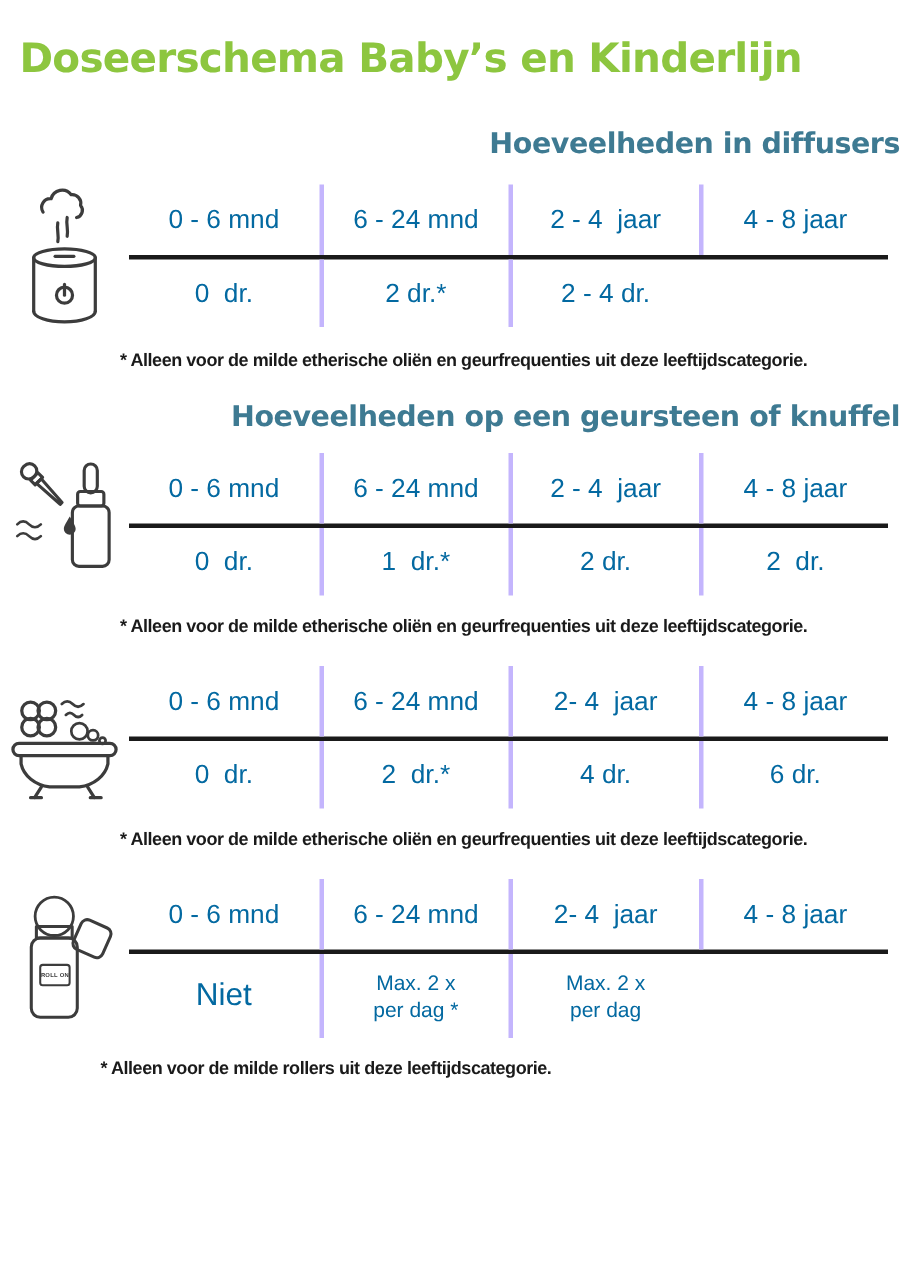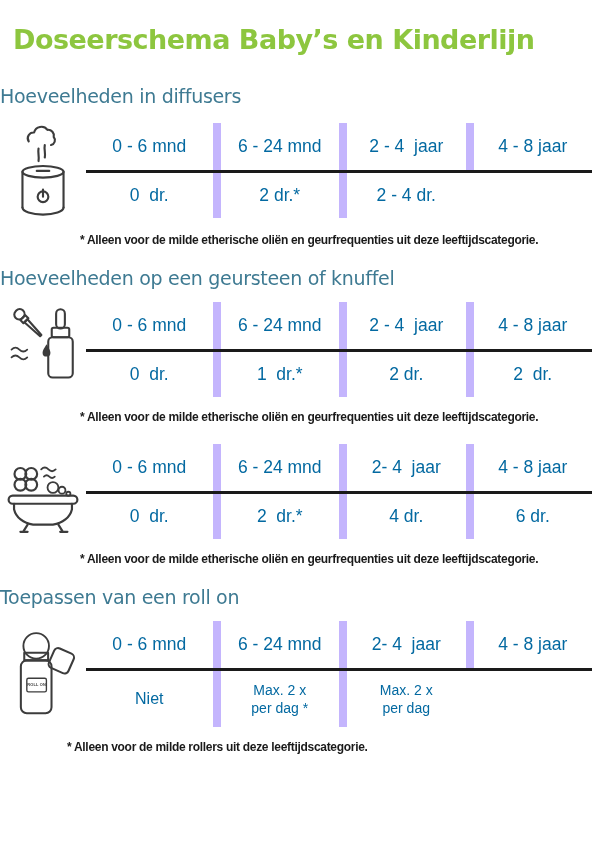--- a/index.html
+++ b/index.html
@@ -10,40 +10,40 @@
   }
   .page-title {
     padding:24px 0 0 13px;
     font-family:"DejaVu Sans", sans-serif;
     font-weight:700; font-size:27px; letter-spacing:-0.5px;
     color:#8dc63f;
   }
   section { margin-top:20px; }
   section.first { margin-top:30px; }
   .section-heading {
-    text-align:left;
+    text-align:right;
     font-family:"DejaVu Sans", sans-serif;
-    font-weight:400; font-size:19px; letter-spacing:-0.3px;
+    font-weight:700; font-size:19px; letter-spacing:-0.3px;
     color:#3e7a92;
     margin-bottom:13px;
   }
   .table-row-wrap { display:flex; align-items:center; }
   .icon-box { width:86px; min-width:86px; display:flex; justify-content:center; align-items:center; }
   .dose-table { flex:1; margin-right:8px; }
   .trow { display:grid; grid-template-columns:repeat(4,1fr); }
   .trow.head { border-bottom:3px solid #1a1a1a; }
   .cell {
     display:flex; align-items:center; justify-content:center;
     text-align:center; white-space:pre-wrap;
     font-size:17.5px; color:#0369a1; min-height:47px; padding:2px 4px;
   }
-  .trow .cell + .cell { border-left:8px solid #c4b5fd; }
+  .trow .cell + .cell { border-left:3px solid #c4b5fd; }
   .vals .cell { min-height:45px; }
   .sec-rollon .vals .cell { min-height:56px; font-size:14px; line-height:1.3; }
-  .sec-rollon .vals .cell.big { font-size:16px; }
+  .sec-rollon .vals .cell.big { font-size:21px; }
   .footnote {
     margin:13px 0 0 80px;
     font-size:12px; font-weight:700; letter-spacing:-0.3px;
     color:#1a1a1a;
   }
   .sec-rollon .footnote { margin-left:67px; }
   svg.icon { stroke:#3c3c3c; fill:none; stroke-width:2.4; stroke-linecap:round; stroke-linejoin:round; }
   svg.icon .fillsome { fill:#3c3c3c; stroke:none; }
   svg.icon text { stroke:none; fill:#3c3c3c; font-family:"Liberation Sans", sans-serif; font-weight:700; }
 </style>
@@ -155,21 +155,20 @@
           <div class="cell">2  dr.*</div>
           <div class="cell">4 dr.</div>
           <div class="cell">6 dr.</div>
         </div>
       </div>
     </div>
     <div class="footnote">* Alleen voor de milde etherische oliën en geurfrequenties uit deze leeftijdscategorie.</div>
   </section>
 
   <section class="sec-rollon">
-    <h2 class="section-heading">Toepassen van een roll on</h2>
     <div class="table-row-wrap">
       <div class="icon-box">
         <svg class="icon" width="72" height="92" viewBox="0 0 84 108">
           <circle cx="34" cy="21" r="15" stroke-width="2.2"></circle>
           <rect x="20" y="29" width="28" height="9"></rect>
           <rect x="16" y="38" width="36" height="62" rx="7"></rect>
           <rect x="23" y="59" width="23" height="16" rx="2" stroke-width="1.6"></rect>
           <text x="34.5" y="68.5" font-size="4.6" text-anchor="middle" letter-spacing="0.2">ROLL ON</text>
           <rect x="51" y="26" width="25" height="25" rx="5" transform="rotate(24 63.5 38.5)"></rect>
         </svg>

